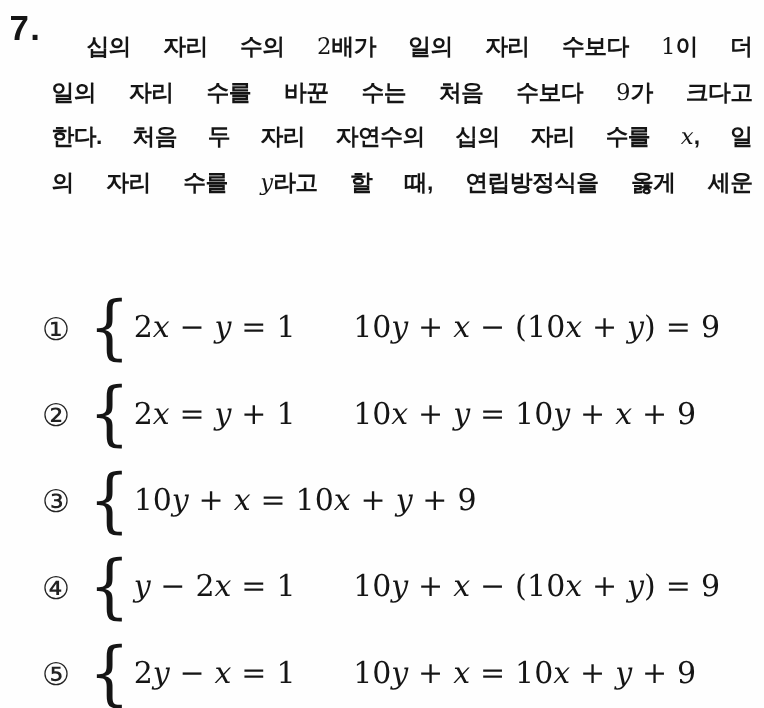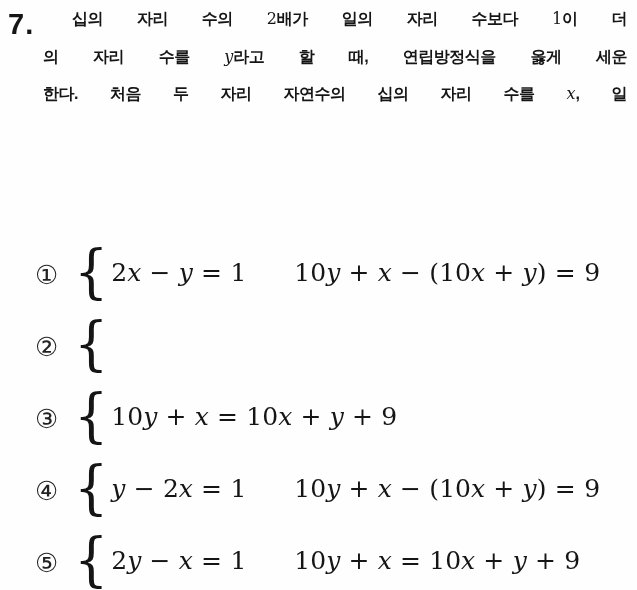--- a/index.html
+++ b/index.html
@@ -21,23 +21,23 @@
     left: 8px;
     top: 8px;
     font-size: 29px;
     font-weight: 700;
     letter-spacing: 1px;
     font-family: "Liberation Sans", sans-serif;
   }
   .qtext {
     position: absolute;
     left: 43px;
-    top: 0;
+    top: 21px;
     width: 584px;
-    font-size: 16px;
+    font-size: 19px;
     font-weight: 700;
     line-height: 37.5px;
     letter-spacing: -0.5px;
     word-break: keep-all;
   }
   .qline {
     text-align: justify;
     text-align-last: justify;
     white-space: nowrap;
   }
@@ -108,41 +108,46 @@
 </style>
 </head>
 <body>
 
 <div class="page">
 
   <div class="qnum">7.</div>
 
   <div class="qtext">
     <div class="qline first">십의 자리 수의 <span class="mn">2</span>배가 일의 자리 수보다 <span class="mn">1</span>이 더</div>
+    <div class="qline">일의 자리 수를 바꾼 수는 처음 수보다 <span class="mn">9</span>가 크다고</div>
+    <div class="qline">한다. 처음 두 자리 자연수의 십의 자리 수를 <i class="mi">x</i>, 일</div>
     <div class="qline">의 자리 수를 <i class="mi">y</i>라고 할 때, 연립방정식을 옳게 세운</div>
-    <div class="qline">한다. 처음 두 자리 자연수의 십의 자리 수를 <i class="mi">x</i>, 일</div>
   </div>
 
   <div class="choices">
 
     <div class="choice">
       <span class="marker">①</span>
       <div class="system">
         <span class="brace">{</span>
         <div class="eqs">
           <div class="eq"><span class="mn">2</span><i class="mi">x</i> − <i class="mi">y</i> = <span class="mn">1</span></div>
           <div class="eq"><span class="mn">10</span><i class="mi">y</i> + <i class="mi">x</i> − (<span class="mn">10</span><i class="mi">x</i> + <i class="mi">y</i>) = <span class="mn">9</span></div>
         </div>
       </div>
     </div>
 
     <div class="choice">
       <span class="marker">②</span>
       <div class="system">
         <span class="brace">{</span>
+        <div class="eqs">
+          <div class="eq"><span class="mn">2</span><i class="mi">x</i> = <i class="mi">y</i> + <span class="mn">1</span></div>
+          <div class="eq"><span class="mn">10</span><i class="mi">x</i> + <i class="mi">y</i> = <span class="mn">10</span><i class="mi">y</i> + <i class="mi">x</i> + <span class="mn">9</span></div>
+        </div>
       </div>
     </div>
 
     <div class="choice">
       <span class="marker">③</span>
       <div class="system">
         <span class="brace">{</span>
         <div class="eqs">
           <div class="eq"><span class="mn">10</span><i class="mi">y</i> + <i class="mi">x</i> = <span class="mn">10</span><i class="mi">x</i> + <i class="mi">y</i> + <span class="mn">9</span></div>
         </div>

